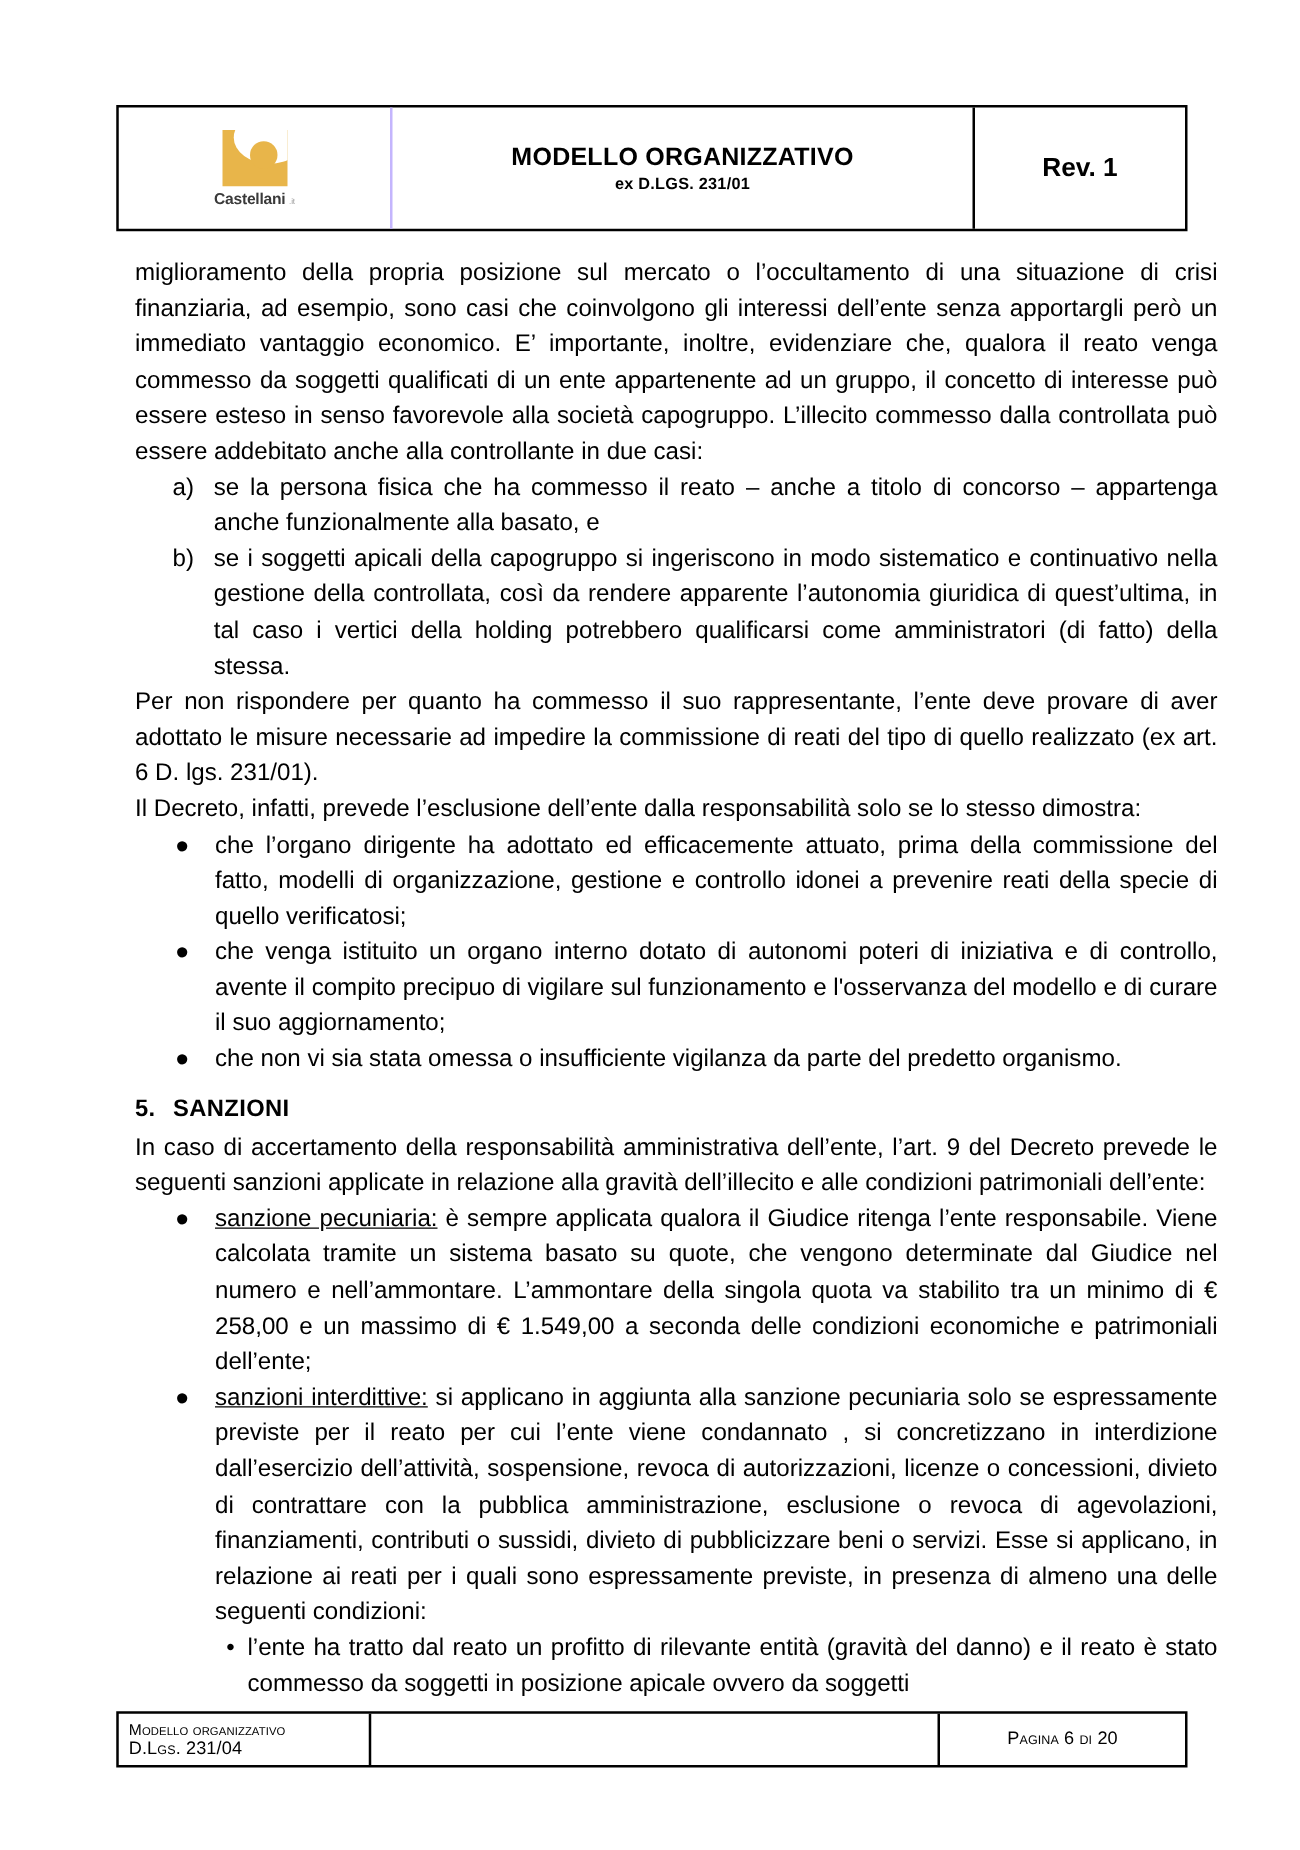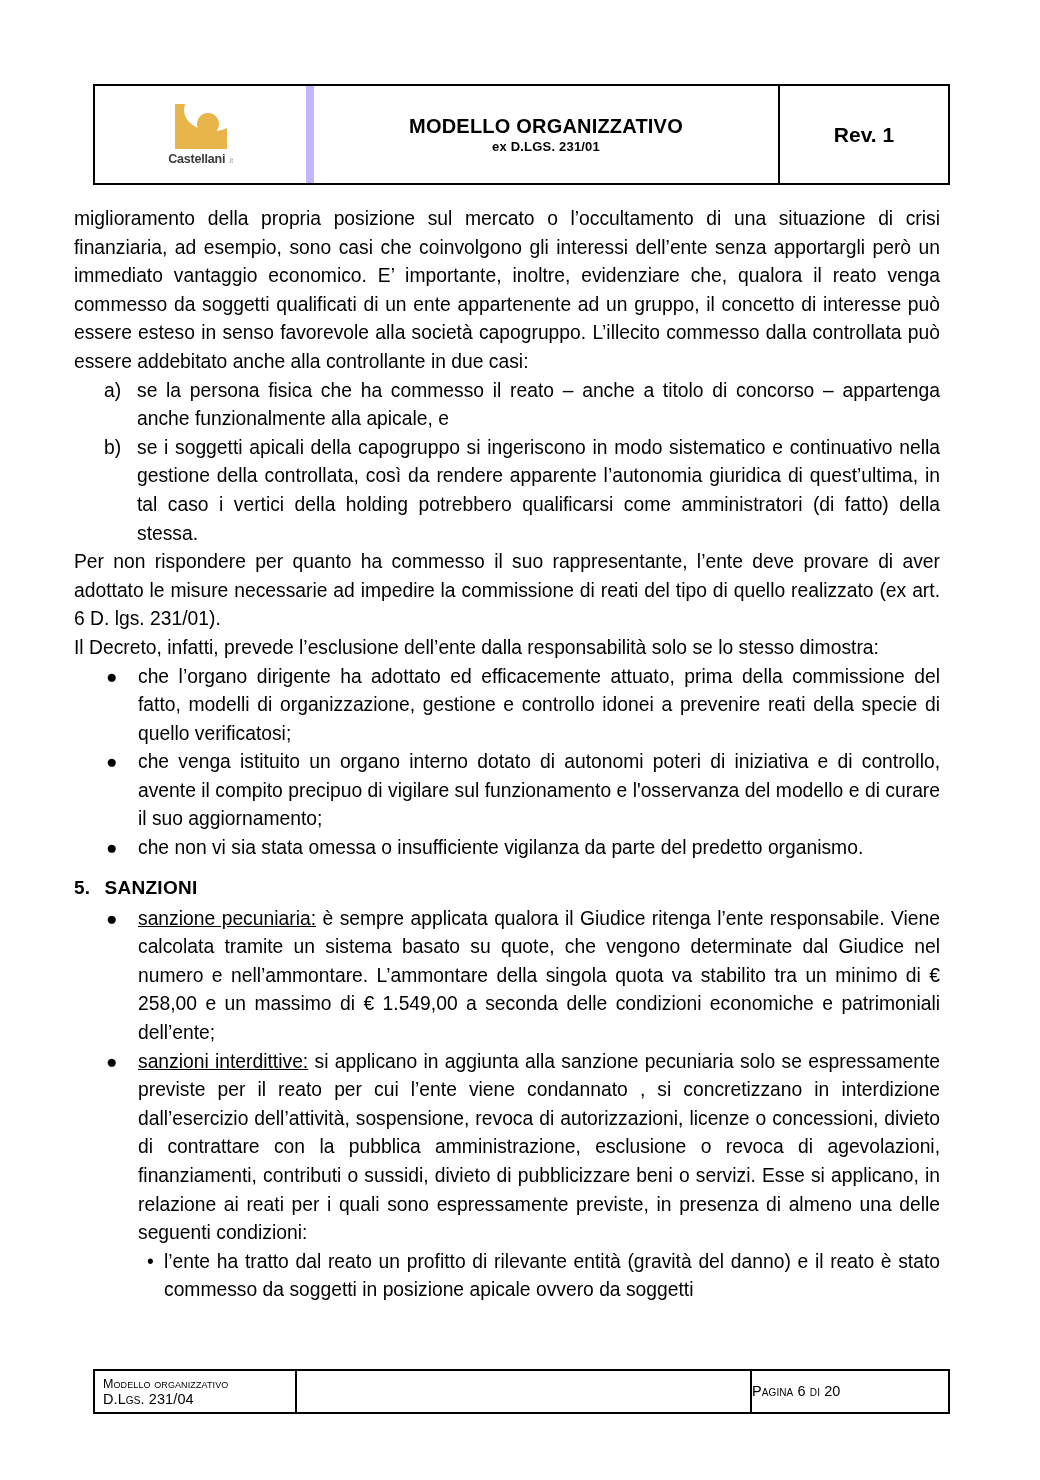--- a/index.html
+++ b/index.html
@@ -38,21 +38,21 @@
     align-items: stretch;
   }
   .hdr-cell {
     display: flex;
     align-items: center;
     justify-content: center;
     box-sizing: border-box;
   }
   .hdr-logo {
     width: 219px;
-    border-right: 8px solid #c4b5fd;
+    border-right: 2px solid #c4b5fd;
   }
   .hdr-title {
     flex: 1;
     border-right: 2px solid #000;
     flex-direction: column;
     text-align: center;
   }
   .hdr-rev {
     width: 168px;
   }
@@ -117,21 +117,21 @@
   .logo-suffix {
     font-size: 6.5px;
     font-weight: normal;
     color: #9a9a9a;
     margin-left: 3px;
   }
 
   
   .body-area {
     position: absolute;
-    left: 74px;
+    left: 108px;
     top: 205px;
     width: 866px;
   }
   p.para {
     margin: 0;
     font-size: 19.3px;
     line-height: 28.6px;
     text-align: justify;
     text-justify: inter-word;
     hyphens: none;
@@ -225,21 +225,21 @@
     flex-direction: column;
     align-items: flex-start;
     justify-content: center;
   }
   .ftr-mid {
     flex: 1;
     border-right: 2px solid #000;
   }
   .ftr-right {
     width: 196px;
-    justify-content: flex-start;
+    justify-content: center;
   }
   .smallcaps {
     font-variant: small-caps;
     font-size: 12.5px;
     line-height: 15px;
     letter-spacing: 0.1px;
     white-space: nowrap;
   }
   .smallcaps.big { font-size: 14.5px; }
 </style>
@@ -270,21 +270,21 @@
     </div>
   </div>
 
   <div class="body-area">
 
     <p class="para">miglioramento della propria posizione sul mercato o l’occultamento di una situazione di crisi finanziaria, ad esempio, sono casi che coinvolgono gli interessi dell’ente senza apportargli però un immediato vantaggio economico. E’ importante, inoltre, evidenziare che, qualora il reato venga commesso da soggetti qualificati di un ente appartenente ad un gruppo, il concetto di interesse può essere esteso in senso favorevole alla società capogruppo. L’illecito commesso dalla controllata può essere addebitato anche alla controllante in due casi:</p>
 
     <ol class="alpha-list">
       <li>
         <span class="marker">a)</span>
-        <span>se la persona fisica che ha commesso il reato – anche a titolo di concorso – appartenga anche funzionalmente alla apicale, e</span>
+        <span>se la persona fisica che ha commesso il reato – anche a titolo di concorso – appartenga anche funzionalmente alla basato, e</span>
       </li>
       <li>
         <span class="marker">b)</span>
         <span>se i soggetti apicali della capogruppo si ingeriscono in modo sistematico e continuativo nella gestione della controllata, così da rendere apparente l’autonomia giuridica di quest’ultima, in tal caso i vertici della holding potrebbero qualificarsi come amministratori (di fatto) della stessa.</span>
       </li>
     </ol>
 
     <p class="para">Per non rispondere per quanto ha commesso il suo rappresentante, l’ente deve provare di aver adottato le misure necessarie ad impedire la commissione di reati del tipo di quello realizzato (ex art. 6 D. lgs. 231/01).</p>
 
     <p class="para">Il Decreto, infatti, prevede l’esclusione dell’ente dalla responsabilità solo se lo stesso dimostra:</p>
@@ -301,20 +301,21 @@
       <li>
         <span class="bullet-dot">●</span>
         <span>che non vi sia stata omessa o insufficiente vigilanza da parte del predetto organismo.</span>
       </li>
     </ul>
 
     <h2 class="section-head">
       <span class="num">5.</span><span>SANZIONI</span>
     </h2>
 
+    <p class="para">In caso di accertamento della responsabilità amministrativa dell’ente, l’art. 9 del Decreto prevede le seguenti sanzioni applicate in relazione alla gravità dell’illecito e alle condizioni patrimoniali dell’ente:</p>
 
     <ul class="bullet-list">
       <li>
         <span class="bullet-dot">●</span>
         <span class="u">sanzione pecuniaria:</span><span> è sempre applicata qualora il Giudice ritenga l’ente responsabile. Viene calcolata tramite un sistema basato su quote, che vengono determinate dal Giudice nel numero e nell’ammontare. L’ammontare della singola quota va stabilito tra un minimo di € 258,00 e un massimo di € 1.549,00 a seconda delle condizioni economiche e patrimoniali dell’ente;</span>
       </li>
       <li>
         <span class="bullet-dot">●</span>
         <span class="u">sanzioni interdittive:</span><span> si applicano in aggiunta alla sanzione pecuniaria solo se espressamente previste per il reato per cui l’ente viene condannato , si concretizzano in interdizione dall’esercizio dell’attività, sospensione, revoca di autorizzazioni, licenze o concessioni, divieto di contrattare con la pubblica amministrazione, esclusione o revoca di agevolazioni, finanziamenti, contributi o sussidi, divieto di pubblicizzare beni o servizi. Esse si applicano, in relazione ai reati per i quali sono espressamente previste, in presenza di almeno una delle seguenti condizioni:</span>
       </li>

